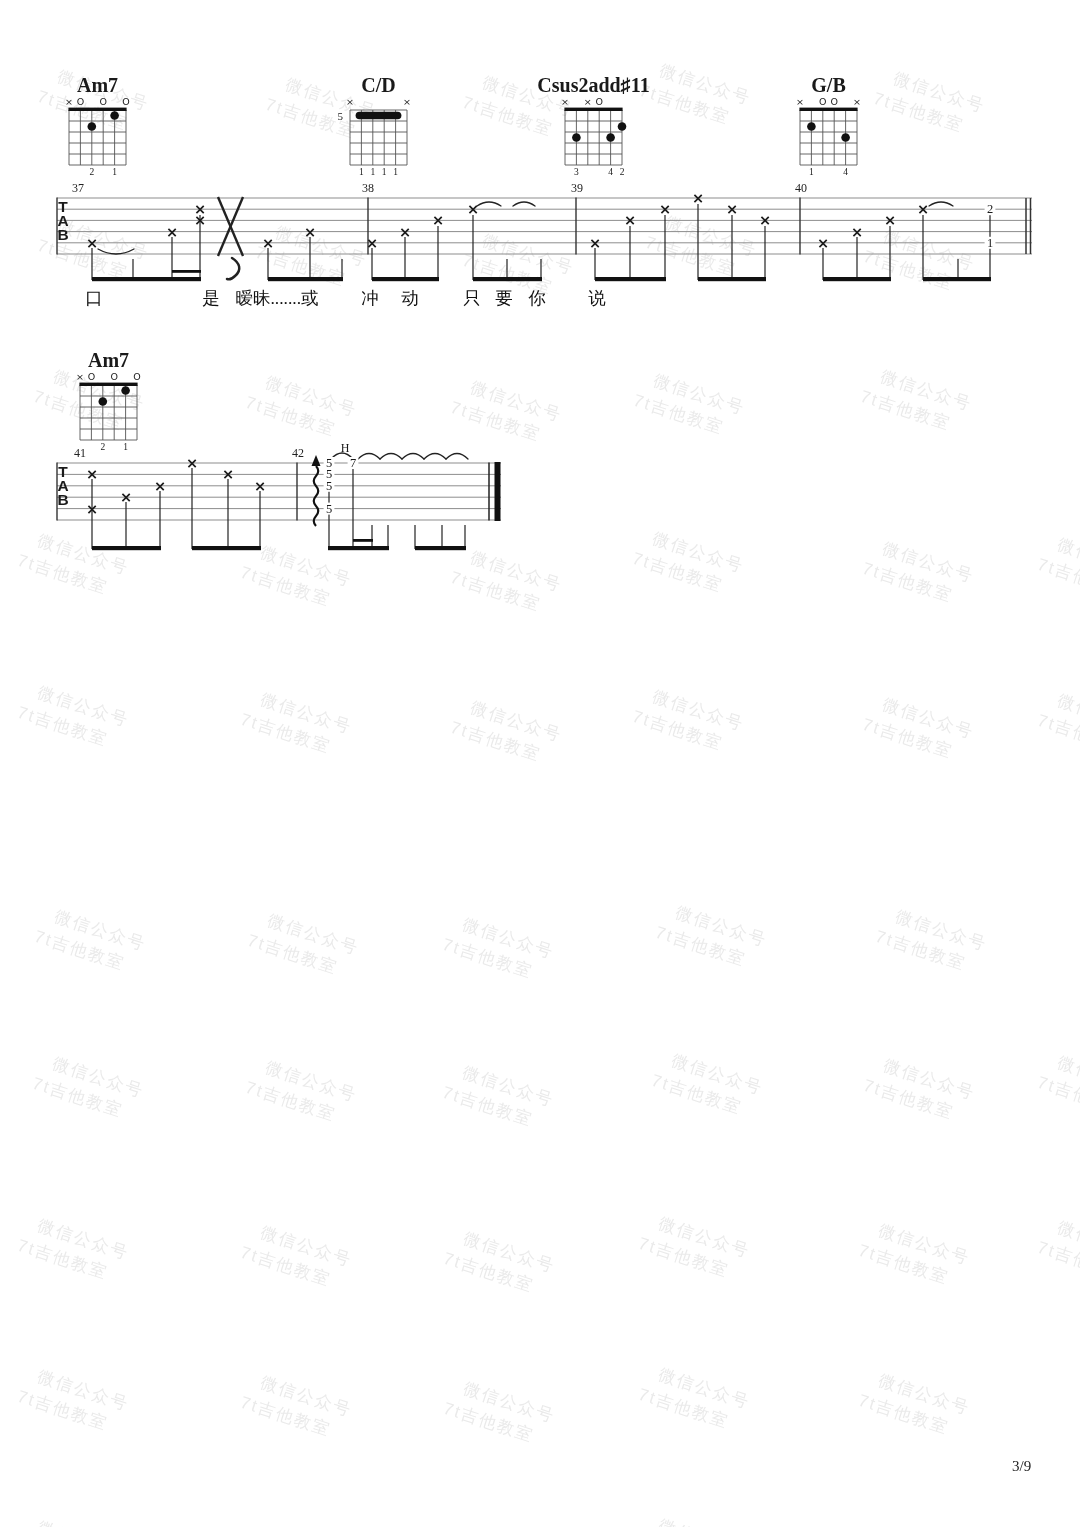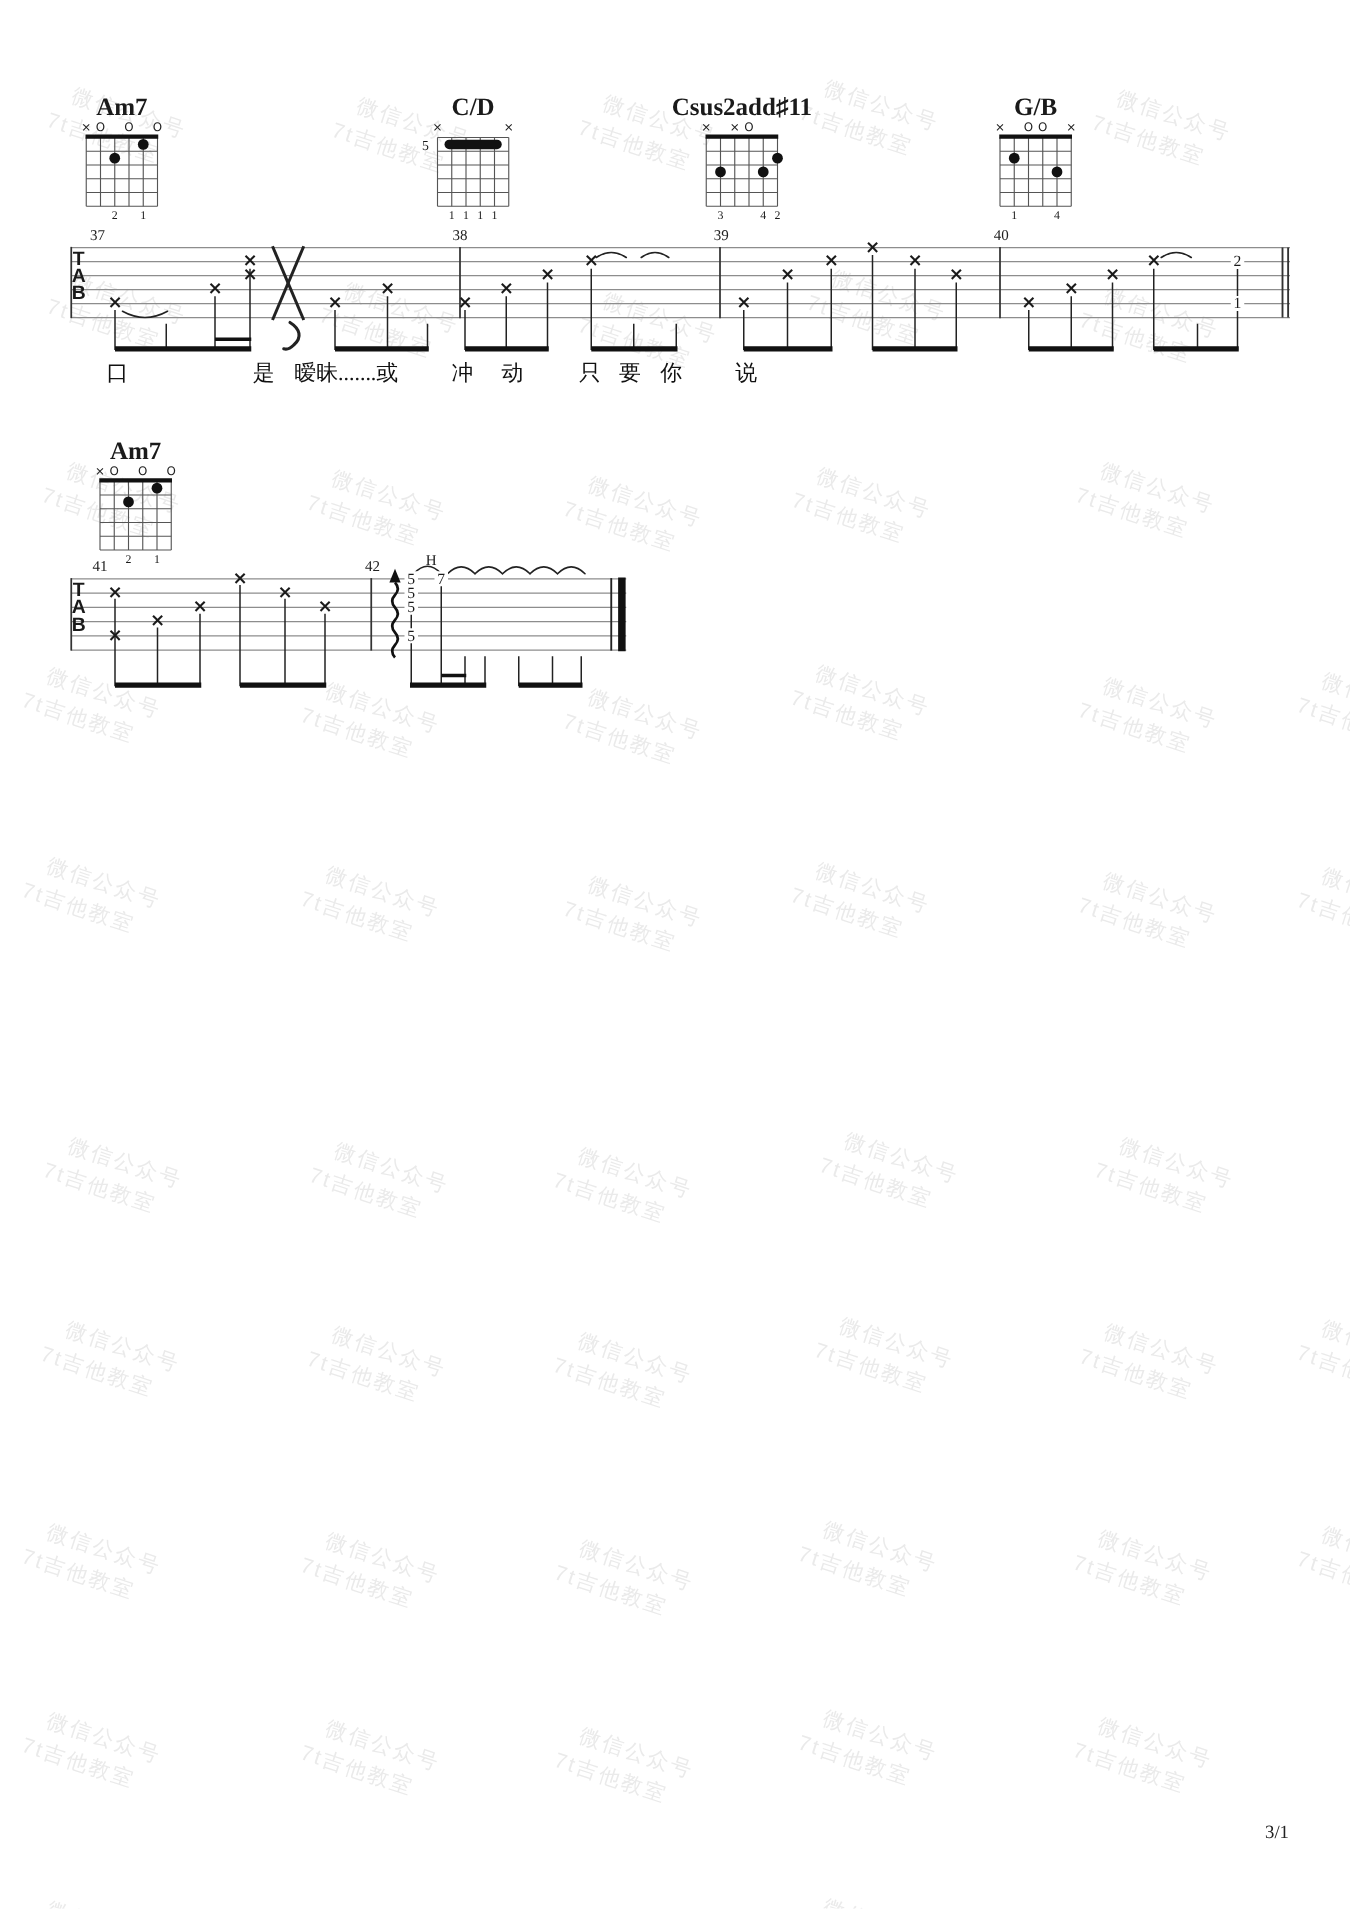--- a/index.html
+++ b/index.html
@@ -493,14 +493,14 @@
         <rect x="323.6" y="468.4" width="10.8" height="12" fill="#ffffff"></rect>
         <text x="329" y="474.4" font-size="12.5" font-family="&quot;Liberation Serif&quot;, serif" font-weight="400" text-anchor="middle" fill="#1a1a1a" dominant-baseline="central">5</text>
         <rect x="323.6" y="479.8" width="10.8" height="12" fill="#ffffff"></rect>
         <text x="329" y="485.8" font-size="12.5" font-family="&quot;Liberation Serif&quot;, serif" font-weight="400" text-anchor="middle" fill="#1a1a1a" dominant-baseline="central">5</text>
         <rect x="323.6" y="502.6" width="10.8" height="12" fill="#ffffff"></rect>
         <text x="329" y="508.6" font-size="12.5" font-family="&quot;Liberation Serif&quot;, serif" font-weight="400" text-anchor="middle" fill="#1a1a1a" dominant-baseline="central">5</text>
         <rect x="347.6" y="457" width="10.8" height="12" fill="#ffffff"></rect>
         <text x="353" y="463" font-size="12.5" font-family="&quot;Liberation Serif&quot;, serif" font-weight="400" text-anchor="middle" fill="#1a1a1a" dominant-baseline="central">7</text>
       </g>
     </svg>
-  <div id="page-num">3/1</div>
+  <div id="page-num">3/9</div>
 </div>
 
 </body></html>

